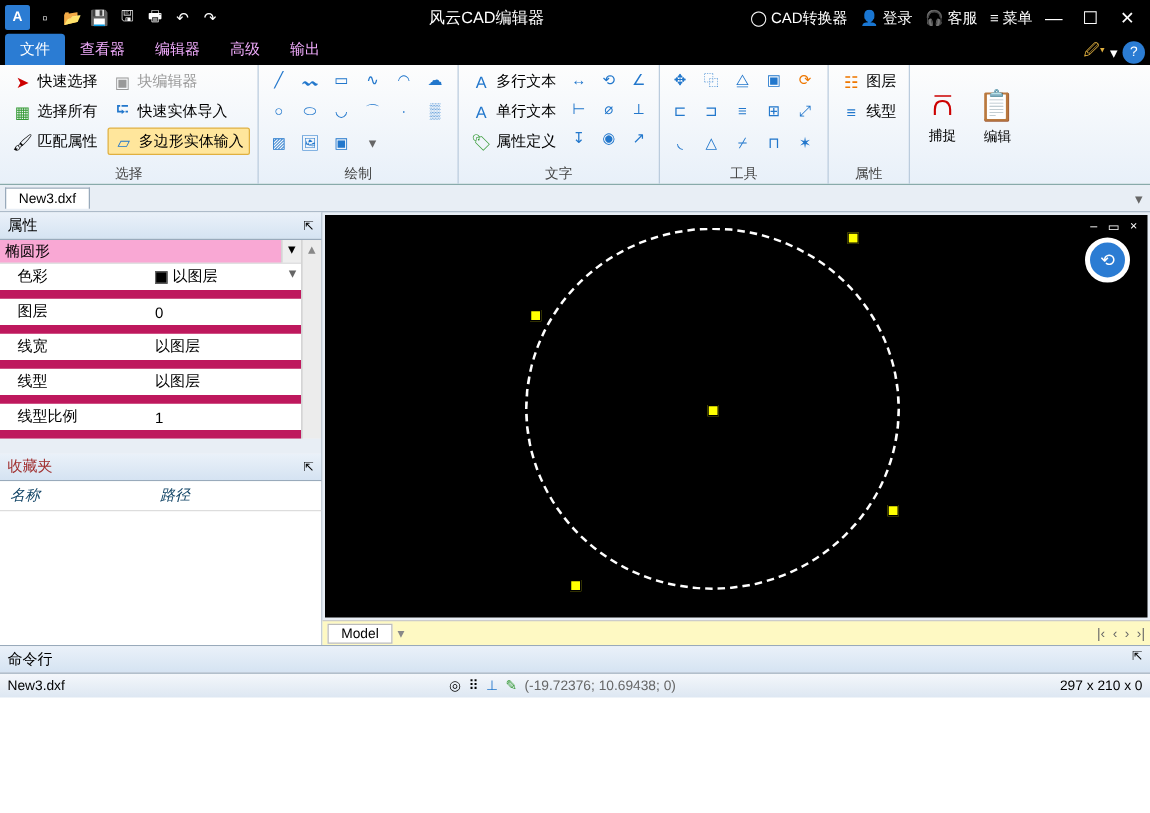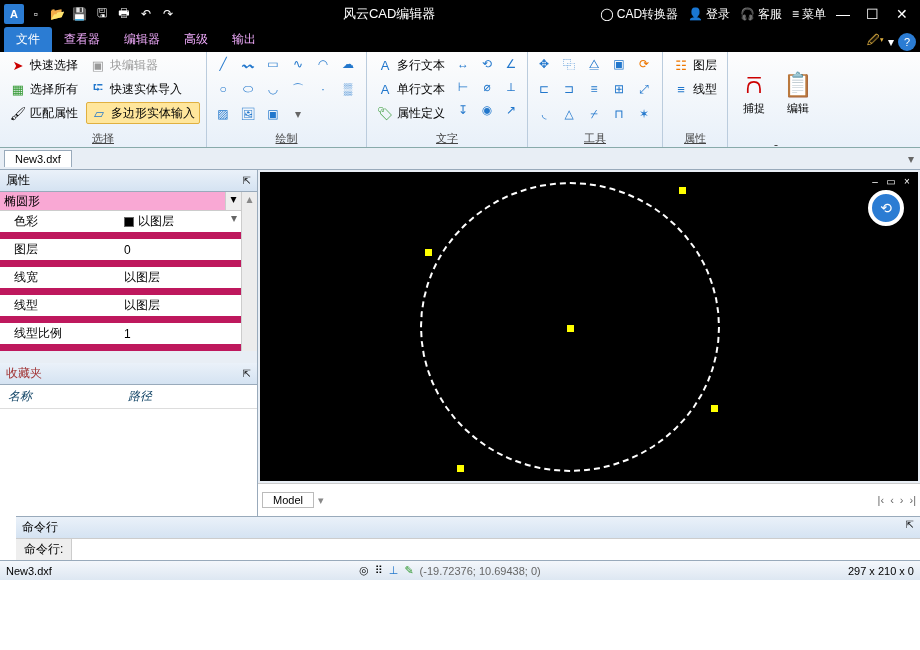--- a/index.html
+++ b/index.html
@@ -19,21 +19,21 @@
 .tabs { height: 24px; background: #000; display: flex; align-items: flex-end; padding-left: 4px; }
 .tabs .tab { padding: 4px 12px; font-size: 12px; color: #f0abfc; }
 .tabs .tab.active { background: #2b7cd3; color: #fff; border-radius: 3px 3px 0 0; }
 .tabs .rightside { margin-left: auto; display: flex; gap: 4px; padding-right: 4px; align-items: center; }
 .helpbtn { width: 18px; height: 18px; background: #2b7cd3; border-radius: 50%; color: #fff; text-align: center; font-size: 11px; line-height: 18px; }
 
 
 .ribbon { height: 96px; background: linear-gradient(#fdfdfd,#e8f0f9); border-bottom: 1px solid #8aa; display: flex; }
 .group { border-right: 1px solid #bcd; padding: 2px 6px 0 6px; display: flex; flex-direction: column; }
 .group .body { flex: 1; display: flex; gap: 4px; }
-.group .label { text-align: center; font-size: 11px; color: #444; padding: 1px 0; text-decoration: underline; }
+.group .label { text-align: center; font-size: 11px; color: #444; padding: 1px 0; }
 .col { display: flex; flex-direction: column; gap: 2px; }
 .btn-s { height: 22px; display: flex; align-items: center; gap: 4px; padding: 0 4px; font-size: 12px; white-space: nowrap; }
 .btn-s.hl { background: #ffe69c; border: 1px solid #e0b040; border-radius: 2px; }
 .ico { width: 16px; height: 16px; display: inline-flex; align-items: center; justify-content: center; font-size: 13px; }
 .ico-b { width: 20px; height: 20px; display: inline-flex; align-items: center; justify-content: center; border: 1px solid transparent; }
 .grid-btns { display: grid; grid-template-columns: repeat(6, 22px); grid-auto-rows: 22px; gap: 3px; }
 .grid-btns5 { display: grid; grid-template-columns: repeat(5, 22px); grid-auto-rows: 22px; gap: 3px; }
 .big-btn { width: 40px; display: flex; flex-direction: column; align-items: center; justify-content: center; gap: 2px; font-size: 11px; padding: 4px 2px; border: 1px solid transparent; }
 .big-btn .bigico { font-size: 24px; }
 
@@ -64,26 +64,26 @@
 .fav-head div:first-child { width: 120px; }
 
 
 .canvas-wrap { flex: 1; display: flex; flex-direction: column; background: #e8eef5; }
 .canvas { flex: 1; background: #000; position: relative; margin: 2px; }
 .ellipse { position: absolute; left: 160px; top: 10px; width: 300px; height: 290px; border: 2px dashed #fff; border-radius: 50%; }
 .grip { position: absolute; width: 9px; height: 9px; background: #ff0; border: 1px solid #000; }
 .wctrl { position: absolute; top: 4px; right: 4px; display: flex; gap: 2px; }
 .wctrl div { width: 14px; height: 12px; color: #fff; font-size: 10px; text-align: center; }
 .compass { position: absolute; top: 18px; right: 14px; width: 36px; height: 36px; background: #2b7cd3; border: 4px solid #fff; border-radius: 50%; display: flex; align-items: center; justify-content: center; color: #fff; font-size: 14px; }
-.model-row { height: 20px; display: flex; align-items: center; padding: 16px 4px; gap: 4px; background: #ffffff; border-top: 1px solid #ccc; font-size: 11px; }
+.model-row { height: 20px; display: flex; align-items: center; padding: 3px 4px; gap: 4px; background: #fef9c3; border-top: 1px solid #ccc; font-size: 11px; }
 .model-tab { padding: 1px 10px; background: #fff; border: 1px solid #bbb; }
 .model-row .nav { margin-left: auto; display: flex; gap: 6px; color: #666; }
 
 
-.cmdbox { border-top: 1px solid #9ab; margin-left: 16px; }
+.cmdbox { border-top: 1px solid #9ab; }
 .cmdtitle { background: linear-gradient(#eaf1f9,#d5e3f2); padding: 2px 6px; font-size: 12px; display: flex; }
 .cmdtitle .pin { margin-left: auto; font-size: 10px; }
 .cmdlog { height: 42px; padding: 2px 6px; font-size: 12px; background: #fff; overflow: hidden; }
 .cmdline { display: flex; border-top: 1px solid #ccc; background: #eee; }
 .cmdline .lbl { padding: 2px 8px; font-size: 12px; }
 .cmdline input { flex: 1; border: none; background: #fff; border-left: 1px solid #ccc; padding: 2px 4px; font-size: 12px; }
 
 
 .status { height: 20px; background: linear-gradient(#f4f7fb,#dde7f2); border-top: 1px solid #9ab; display: flex; align-items: center; padding: 0 6px; font-size: 11px; gap: 10px; }
 .status .mid { flex: 1; display: flex; justify-content: center; gap: 6px; align-items: center; }
@@ -364,24 +364,20 @@
       </div>
     </div>
   </div>
 </div>
 
 <div class="cmdbox">
   <div class="cmdtitle">
       <span>命令行</span>
       <span class="pin">⇱</span>
     </div>
-  <div class="cmdline">
-    <div class="lbl">命令行:</div>
-    <input style="">
-  </div>
 </div>
 
 <div class="status">
   <span>New3.dxf</span>
   <div class="mid">
     <span>◎</span>
     <span>⠿</span>
     <span style="color:#27c">⊥</span>
     <span style="color:#393">✎</span>
     <span class="dim">(-19.72376; 10.69438; 0)</span>

